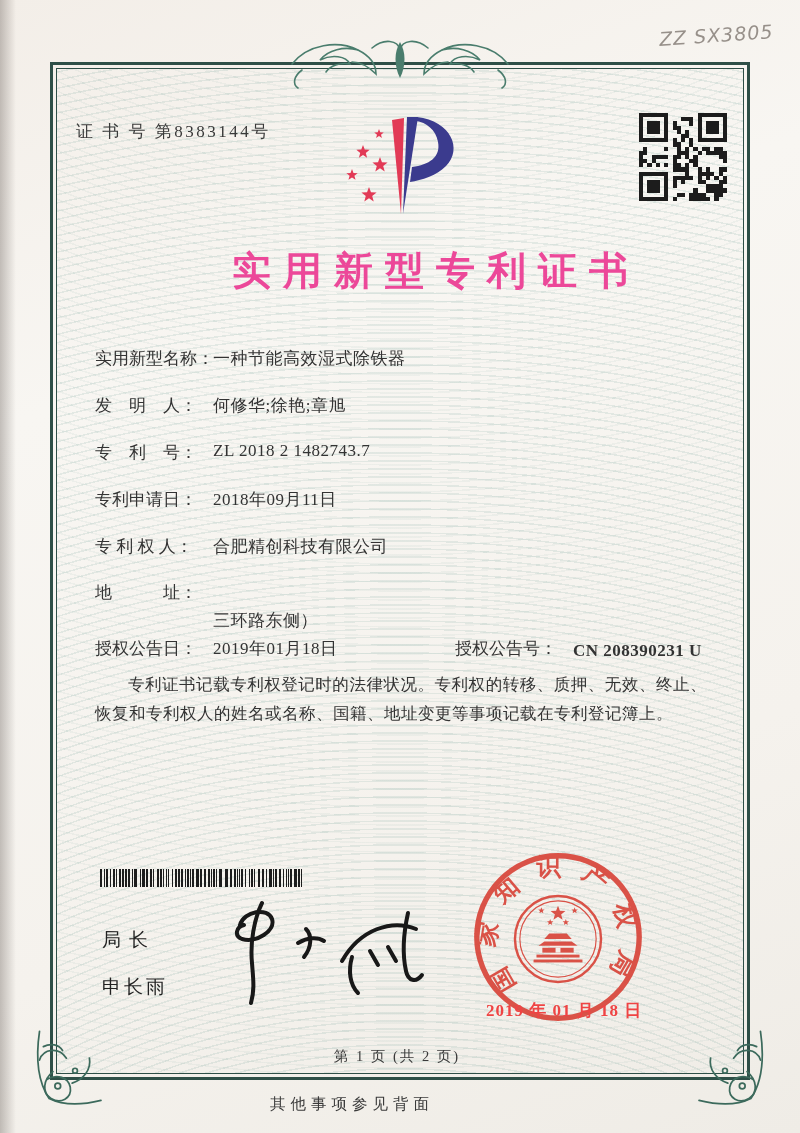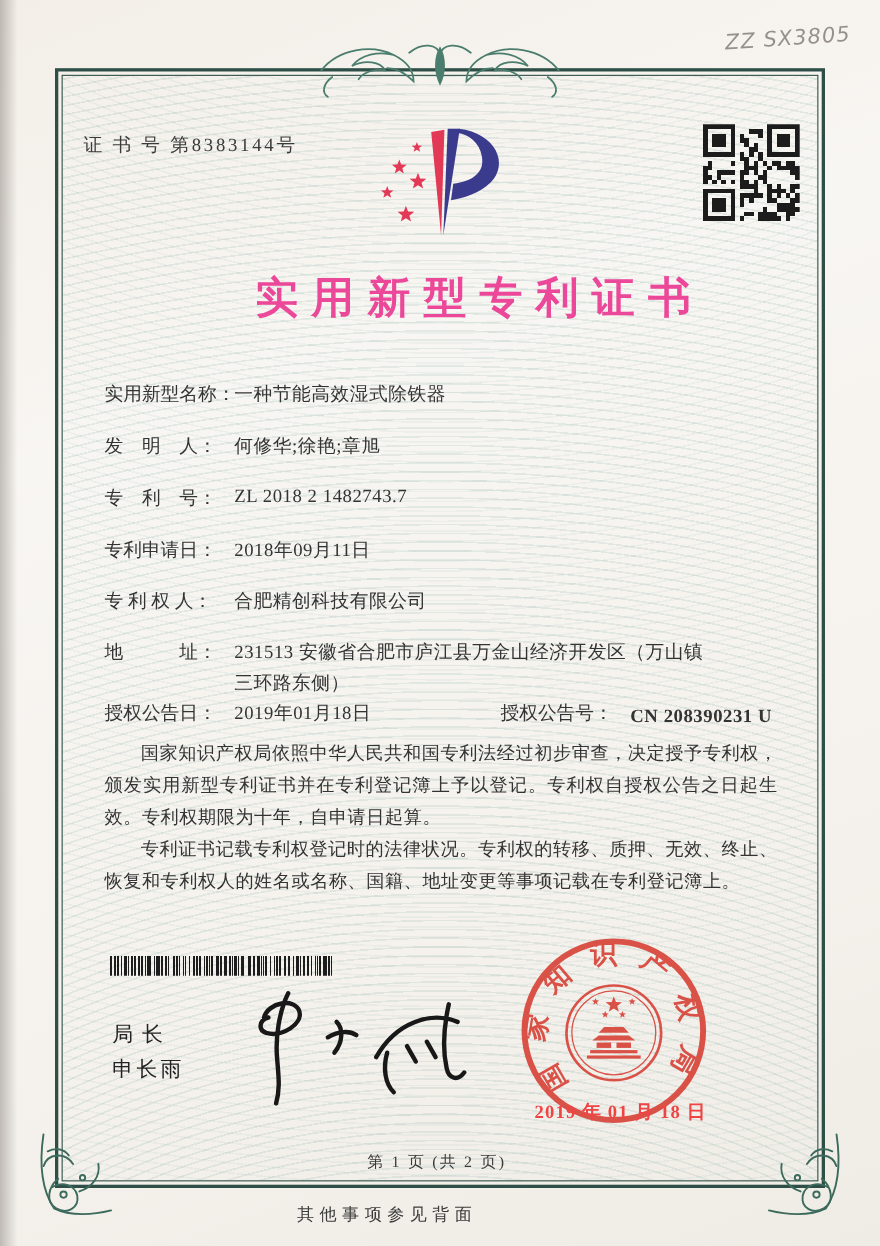--- a/index.html
+++ b/index.html
@@ -25,21 +25,21 @@
   .row{left:95px;width:612px;font-size:17px;color:#333;}
   .row .lab{position:absolute;left:0;top:0;white-space:nowrap;}
   .row .val{position:absolute;left:118px;top:0;white-space:nowrap;letter-spacing:.5px;}
   .row .val2{position:absolute;left:118px;top:28px;white-space:nowrap;letter-spacing:.5px;}
   .grant .lab2{position:absolute;left:360px;top:0;white-space:nowrap;}
   .grant .valb{position:absolute;left:478px;top:4px;white-space:nowrap;letter-spacing:.5px;font-weight:bold;}
   .paras{left:95px;top:670px;width:612px;font-size:16.5px;line-height:29px;
     text-align:justify;color:#333;letter-spacing:.5px;}
   .paras p{margin:0;text-indent:2em;}
   .signer{left:102px;font-size:19px;letter-spacing:8px;color:#222;}
-  .signer.name{letter-spacing:3px;}
+  .signer.name{letter-spacing:3px;margin-top:15px;}
   .sealdate{left:486px;top:999px;color:#ef4444;font-size:17px;letter-spacing:1px;font-weight:bold;}
   .pagenum{left:0;top:1047px;width:794px;text-align:center;font-size:14.5px;letter-spacing:2px;color:#3a3a3a;}
   .backnote{left:0;top:1094px;width:704px;text-align:center;font-size:15.5px;letter-spacing:5px;color:#3a3a3a;}
   svg{display:block;}
 </style>
 </head>
 <body>
 
 <div class="edge-shadow"></div>
 
@@ -337,32 +337,30 @@
 <div class="abs row" style="top:488px;">
   <span class="lab">专利申请日：</span>
   <span class="val">2018年09月11日</span>
 </div>
 <div class="abs row" style="top:535px;">
   <span class="lab">专 利 权 人：</span>
   <span class="val">合肥精创科技有限公司</span>
 </div>
 <div class="abs row" style="top:581px;height:56px;">
   <span class="lab">地　　　址：</span>
-  <span class="val">231513 安徽省合肥市庐江县万金山经济开发区（万山镇</span>
   <span class="val2">三环路东侧）</span>
 </div>
 <div class="abs row grant" style="top:637px;">
   <span class="lab">授权公告日：</span>
   <span class="val">2019年01月18日</span>
   <span class="lab2">授权公告号：</span>
   <span class="valb">CN 208390231 U</span>
 </div>
 
 <div class="abs paras">
-  <p>国家知识产权局依照中华人民共和国专利法经过初步审查，决定授予专利权，颁发实用新型专利证书并在专利登记簿上予以登记。专利权自授权公告之日起生效。专利权期限为十年，自申请日起算。</p>
   <p>专利证书记载专利权登记时的法律状况。专利权的转移、质押、无效、终止、恢复和专利权人的姓名或名称、国籍、地址变更等事项记载在专利登记簿上。</p>
 </div>
 
 <svg id="barcode" class="abs" style="left:100px;top:869px;" width="206" height="18" viewBox="0 0 206 18" fill="#1d1d1d" shape-rendering="crispEdges">
     <rect x="0" y="0" width="2" height="18"></rect>
     <rect x="4" y="0" width="1" height="18"></rect>
     <rect x="6" y="0" width="2" height="18"></rect>
     <rect x="10" y="0" width="1" height="18"></rect>
     <rect x="13" y="0" width="2" height="18"></rect>
     <rect x="16" y="0" width="1" height="18"></rect>

